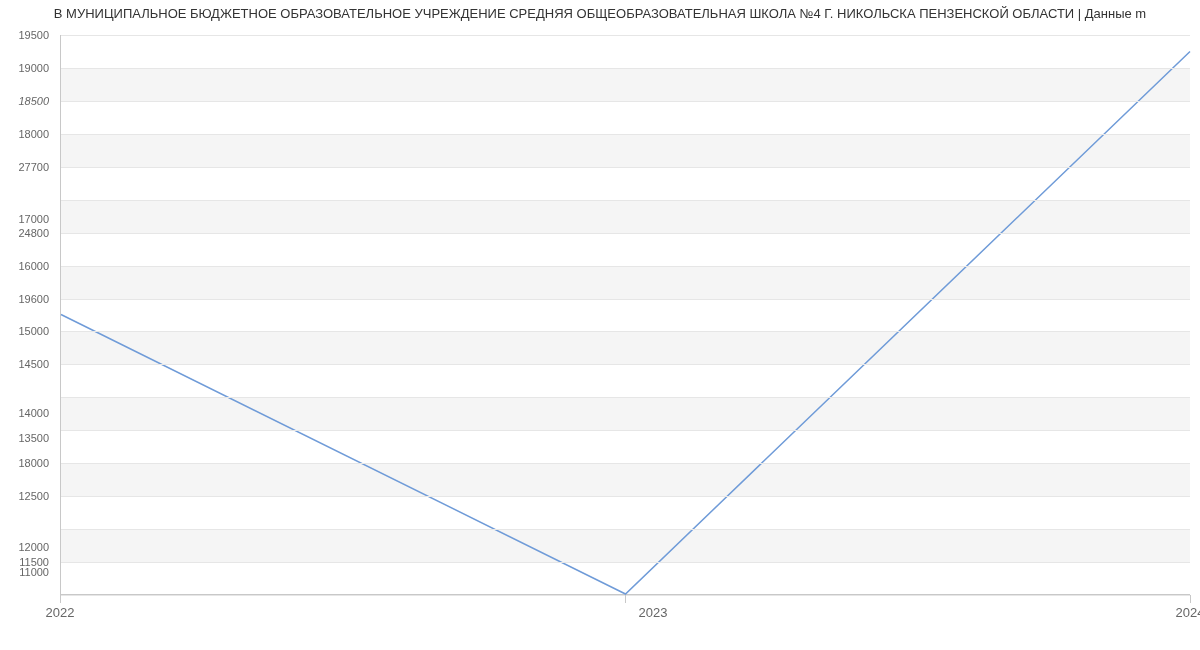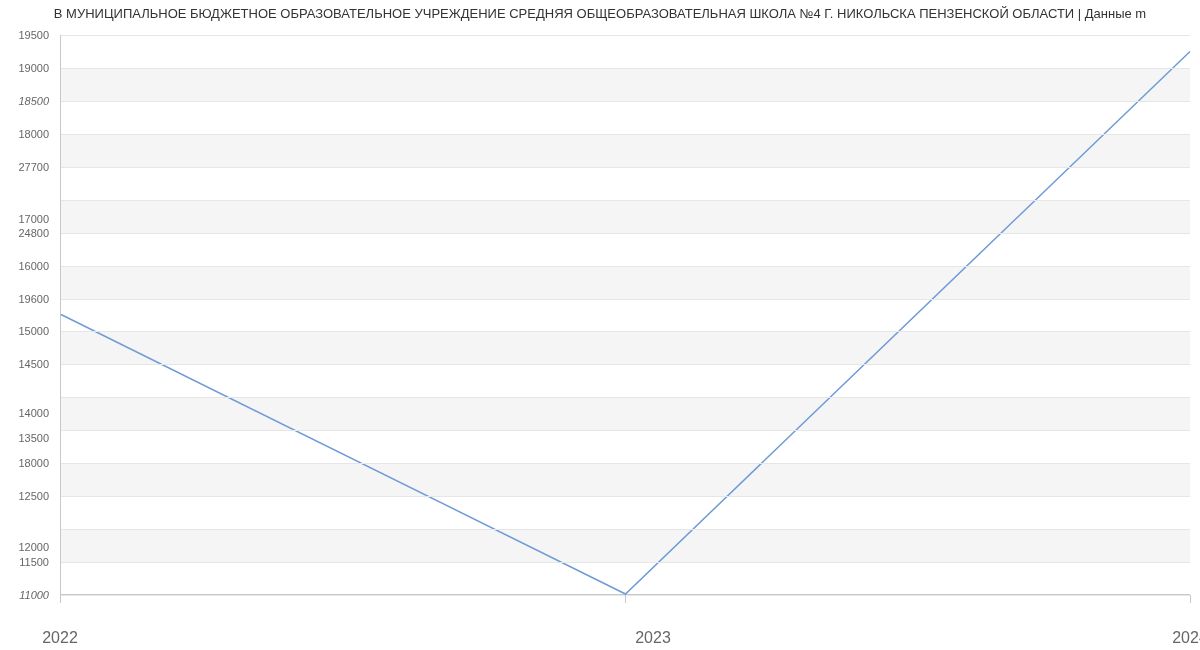--- a/index.html
+++ b/index.html
@@ -63,41 +63,40 @@
     .line-svg {
       position: absolute;
       left: 0;
       top: 0;
       width: 100%;
       height: 100%;
       overflow: visible;
     }
     .x-tick {
       position: absolute;
-      font-size: 16px;
+      font-size: 13px;
       color: #666666;
       transform: translateX(-50%);
       white-space: nowrap;
-      margin-top: 24px;
     }
     .x-tick-mark {
       position: absolute;
       width: 1px;
       height: 8px;
       background: #c8c8c8;
     }
   </style>
 </head>
 <body>
 
 <div class="title">В МУНИЦИПАЛЬНОЕ БЮДЖЕТНОЕ ОБРАЗОВАТЕЛЬНОЕ УЧРЕЖДЕНИЕ СРЕДНЯЯ ОБЩЕОБРАЗОВАТЕЛЬНАЯ ШКОЛА №4 Г. НИКОЛЬСКА ПЕНЗЕНСКОЙ ОБЛАСТИ | Данные m</div>
 
 <div class="chart-wrap">
   <div class="y-axis-labels" id="y-axis">
-      <div class="y-tick" style="top: 570px; font-style: italic;">11000</div>
+      <div class="y-tick" style="top: 547px;">11000</div>
       <div class="y-tick" style="top: 537.059px;">11500</div>
       <div class="y-tick" style="top: 504.118px; margin-top: 18px;">12000</div>
       <div class="y-tick" style="top: 471.176px;">12500</div>
       <div class="y-tick" style="top: 438.235px;">18000</div>
       <div class="y-tick" style="top: 405.294px; margin-top: 8px;">13500</div>
       <div class="y-tick" style="top: 388px;">14000</div>
       <div class="y-tick" style="top: 339.412px;">14500</div>
       <div class="y-tick" style="top: 306.471px;">15000</div>
       <div class="y-tick" style="top: 273.529px;">19600</div>
       <div class="y-tick" style="top: 240.588px;">16000</div>

